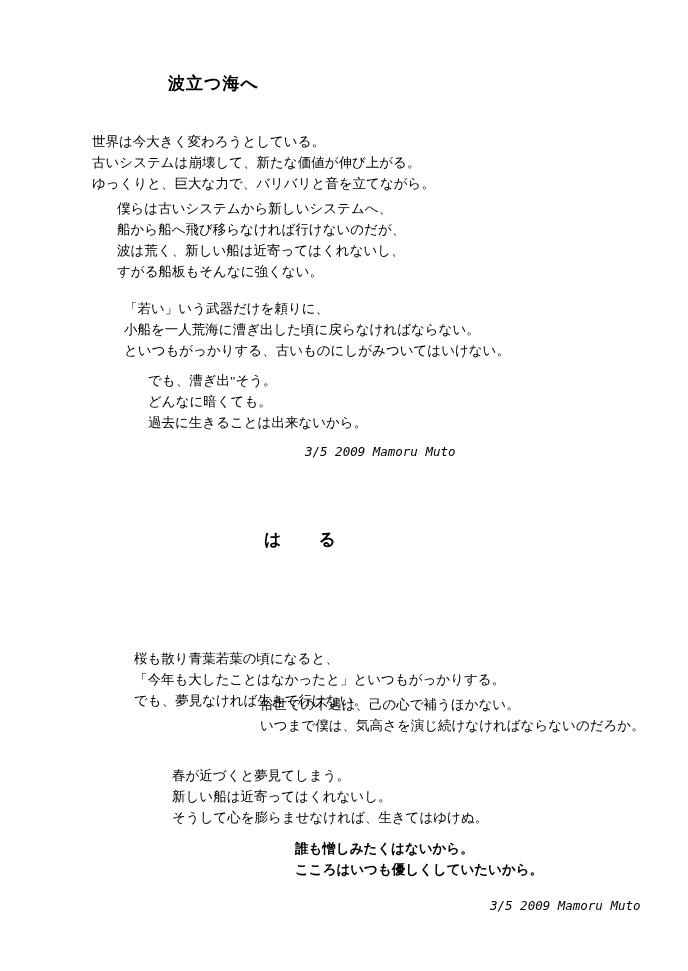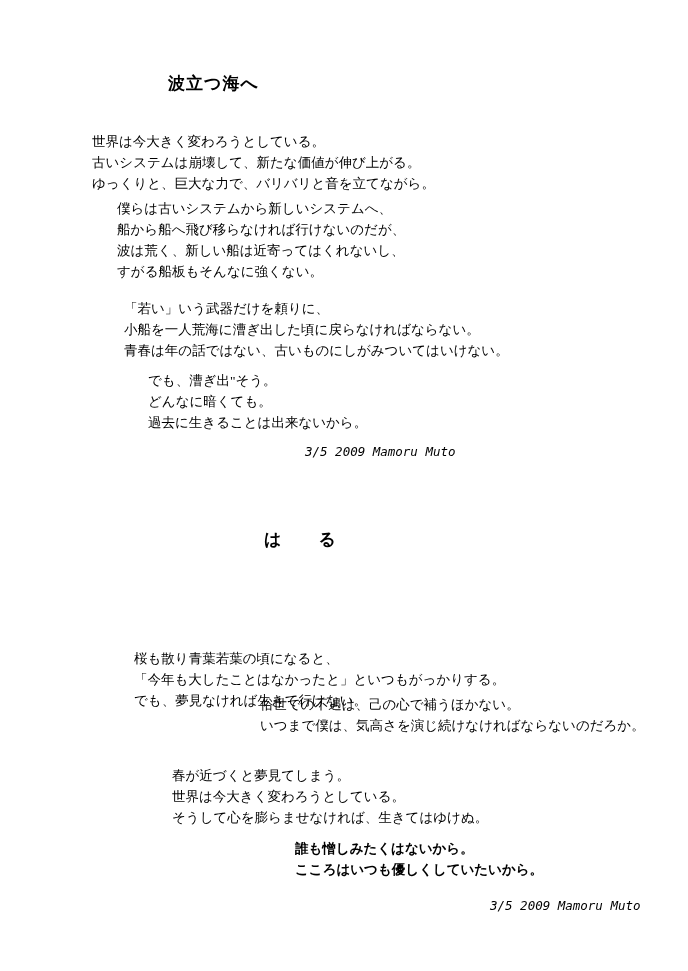--- a/index.html
+++ b/index.html
@@ -88,35 +88,35 @@
 
   <div class="block p1-s1">世界は今大きく変わろうとしている。
 古いシステムは崩壊して、新たな価値が伸び上がる。
 ゆっくりと、巨大な力で、バリバリと音を立てながら。</div>
   <div class="block p1-s2">僕らは古いシステムから新しいシステムへ、
 船から船へ飛び移らなければ行けないのだが、
 波は荒く、新しい船は近寄ってはくれないし、
 すがる船板もそんなに強くない。</div>
   <div class="block p1-s3">「若い」いう武器だけを頼りに、
 小船を一人荒海に漕ぎ出した頃に戻らなければならない。
-青春は年の話ではない、古いものにしがみついてはいけない。</div>
+といつもがっかりする、古いものにしがみついてはいけない。</div>
   <div class="block p1-s4">でも、漕ぎ出"そう。
 どんなに暗くても。
 過去に生きることは出来ないから。</div>
 
   <div class="sig1">3/5 2009 Mamoru Muto</div>
 
   <div class="poem2-title">は　る</div>
 
   <div class="block p2-s2">桜も散り青葉若葉の頃になると、
 「今年も大したことはなかったと」といつもがっかりする。
 でも、夢見なければ生きて行けない。</div>
   <div class="block p2-s3">俗世での不遇は、己の心で補うほかない。
 いつまで僕は、気高さを演じ続けなければならないのだろか。</div>
   <div class="block p2-s4">春が近づくと夢見てしまう。
-世界は今大きく変わろうとしている。
+新しい船は近寄ってはくれないし。
 そうして心を膨らませなければ、生きてはゆけぬ。</div>
   <div class="block p2-s5">誰も憎しみたくはないから。
 こころはいつも優しくしていたいから。</div>
 
   <div class="sig2">3/5 2009 Mamoru Muto</div>
 
 </div>
 
 </body></html>

